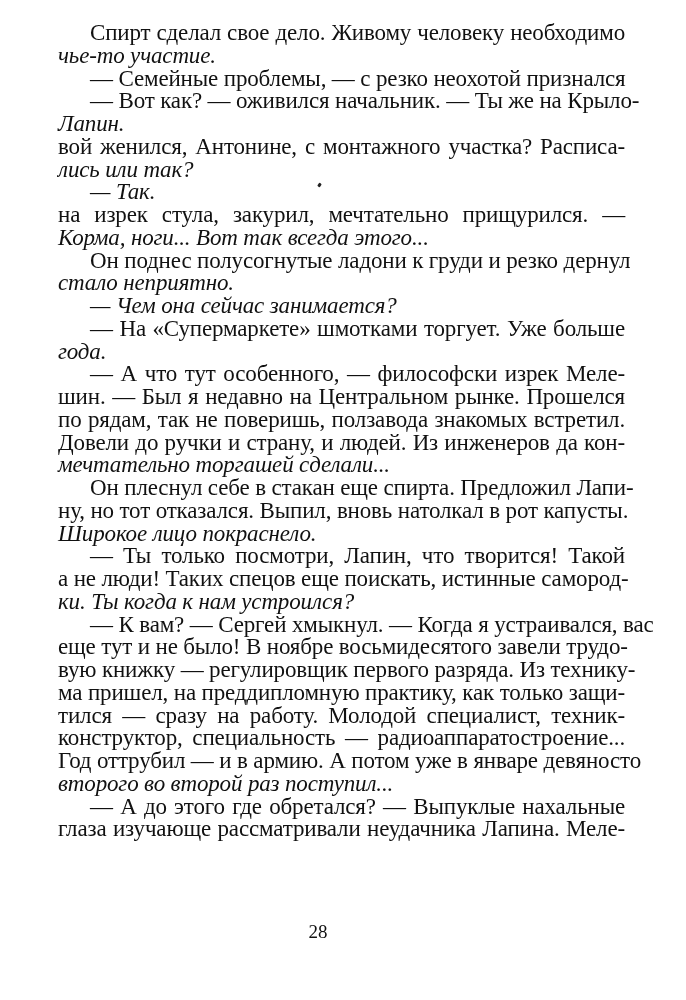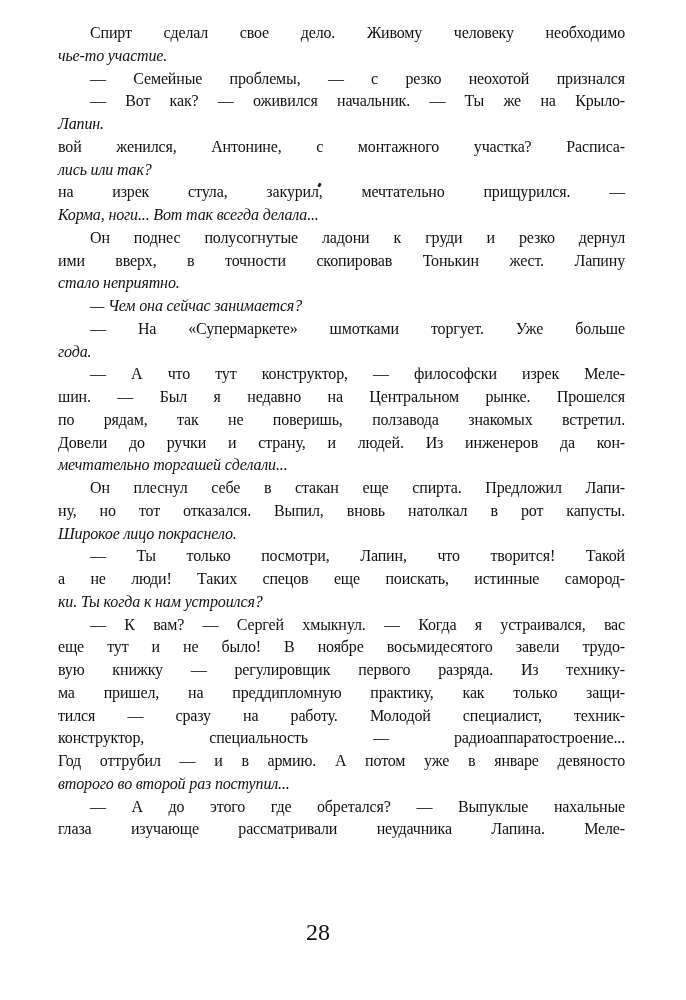--- a/index.html
+++ b/index.html
@@ -13,21 +13,21 @@
       position: relative;
       overflow: hidden;
       font-family: "Liberation Serif", "DejaVu Serif", serif;
       color: #111111;
     }
     .page-text {
       position: absolute;
       left: 58px;
       top: 22px;
       width: 567px;
-      font-size: 16px;
+      font-size: 23px;
       line-height: 22.75px;
       text-align: justify;
       letter-spacing: -0.15px;
     }
     .line {
       display: block;
       text-align: justify;
       text-align-last: justify;
       white-space: nowrap;
       height: 22.75px;
@@ -39,21 +39,21 @@
     }
     .line.indent {
       padding-left: 32px;
     }
     .page-number {
       position: absolute;
       left: 0;
       width: 636px;
       top: 920px;
       text-align: center;
-      font-size: 24px;
+      font-size: 19px;
       line-height: 24px;
     }
     .speck {
       position: absolute;
       left: 318px;
       top: 183px;
       width: 3px;
       height: 4px;
       background: #222;
       transform: rotate(35deg);
@@ -64,29 +64,29 @@
 <body>
 
 <div class="page-text">
   <span class="line indent">Спирт сделал свое дело. Живому человеку необходимо</span>
   <span class="line last">чье-то участие.</span>
   <span class="line indent">— Семейные проблемы, — с резко неохотой признался</span>
   <span class="line indent">— Вот как? — оживился начальник. — Ты же на Крыло-</span>
   <span class="line last">Лапин.</span>
   <span class="line">вой женился, Антонине, с монтажного участка? Расписа-</span>
   <span class="line last">лись или так?</span>
+  <span class="line indent last">— Так.</span>
   <span class="line">на изрек стула, закурил, мечтательно прищурился. —</span>
-  <span class="line last">Корма, ноги... Вот так всегда делала...</span>
+  <span class="line last">Корма, ноги... Вот так всегда этого...</span>
   <span class="line indent">Он поднес полусогнутые ладони к груди и резко дернул</span>
-  <span class="line">ими вверх, в точности скопировав Тонькин жест. Лапину</span>
   <span class="line last">стало неприятно.</span>
   <span class="line indent last">— Чем она сейчас занимается?</span>
   <span class="line indent">— На «Супермаркете» шмотками торгует. Уже больше</span>
   <span class="line last">года.</span>
-  <span class="line indent">— А что тут конструктор, — философски изрек Меле-</span>
+  <span class="line indent">— А что тут особенного, — философски изрек Меле-</span>
   <span class="line">шин. — Был я недавно на Центральном рынке. Прошелся</span>
   <span class="line">по рядам, так не поверишь, ползавода знакомых встретил.</span>
   <span class="line">Довели до ручки и страну, и людей. Из инженеров да кон-</span>
   <span class="line last">мечтательно торгашей сделали...</span>
   <span class="line indent">Он плеснул себе в стакан еще спирта. Предложил Лапи-</span>
   <span class="line">ну, но тот отказался. Выпил, вновь натолкал в рот капусты.</span>
   <span class="line last">Широкое лицо покраснело.</span>
   <span class="line indent">— Ты только посмотри, Лапин, что творится! Такой</span>
   <span class="line">а не люди! Таких спецов еще поискать, истинные самород-</span>
   <span class="line last">ки. Ты когда к нам устроился?</span>

